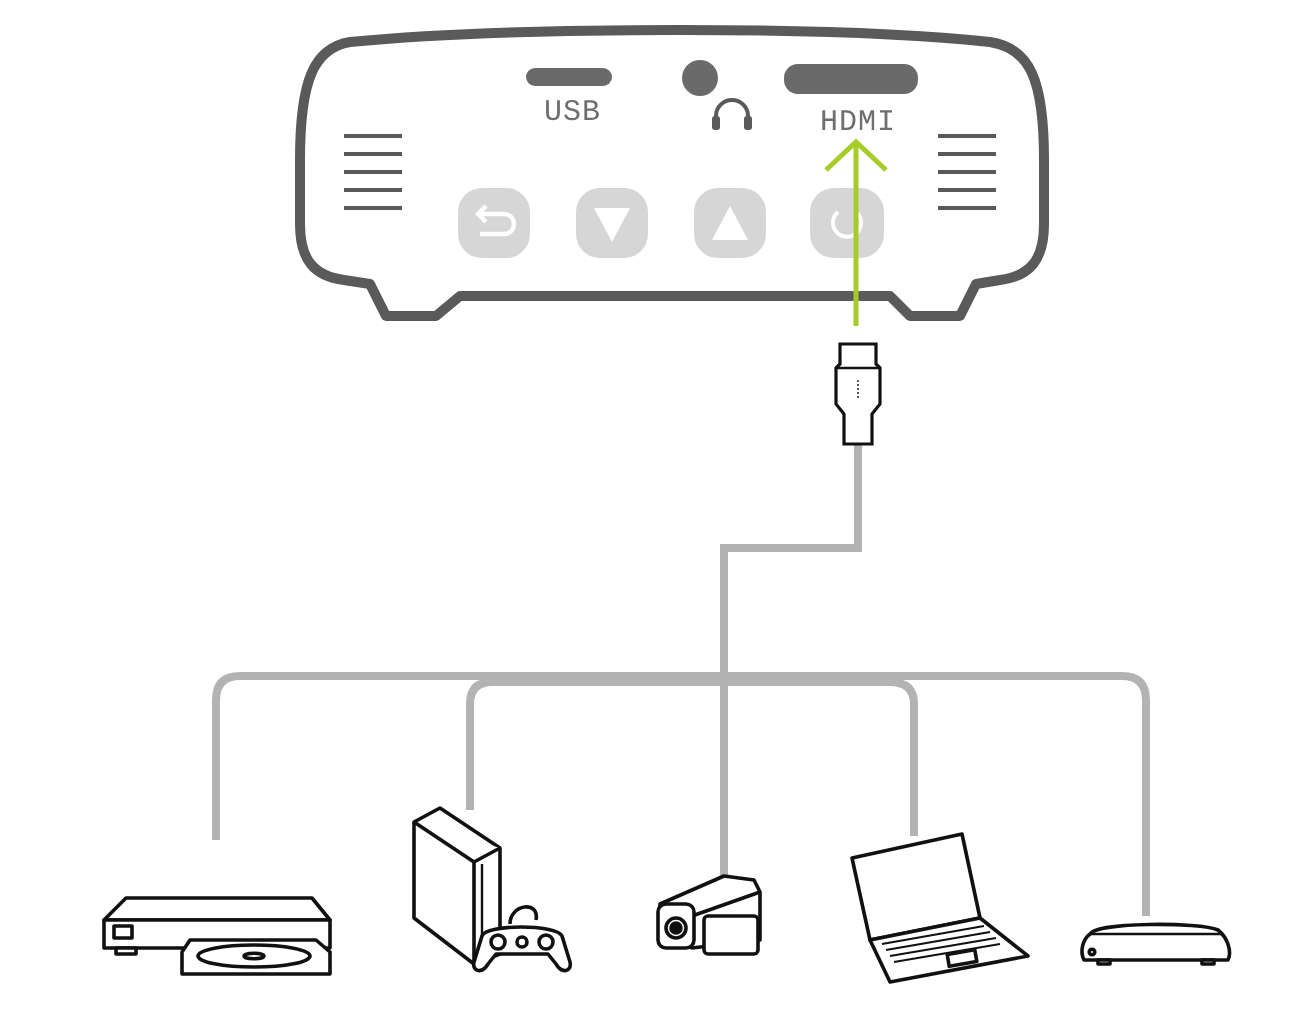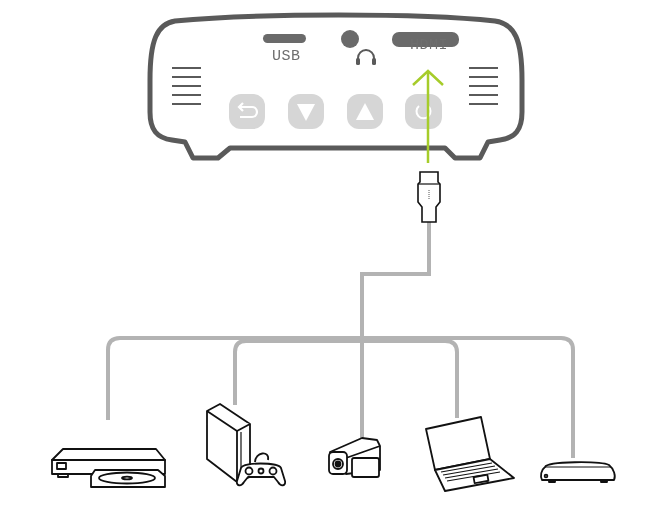--- a/index.html
+++ b/index.html
@@ -123,13 +123,13 @@
   <g fill="#ffffff" stroke="#111111" stroke-width="1.8" stroke-linejoin="round">
     <path d="M545,467 C548,461 600,461 609,465 C614,469 616,476 614,480 L542,480 C540,476 541,470 545,467 Z"></path>
     <line x1="545" y1="467" x2="611" y2="467" stroke-width="1.2"></line>
     <circle cx="546" cy="476" r="1.4"></circle>
     <rect x="549" y="480" width="6" height="2"></rect>
     <rect x="601" y="480" width="6" height="2"></rect>
   </g>
 </svg>
 
 <div class="lbl" style="left:272px; top:48px;">USB</div>
-<div class="lbl" style="left:410px; top:37px;">HDMI</div>
+<div class="lbl" style="left:410px; top:53px;">HDMI</div>
 
 </body></html>

